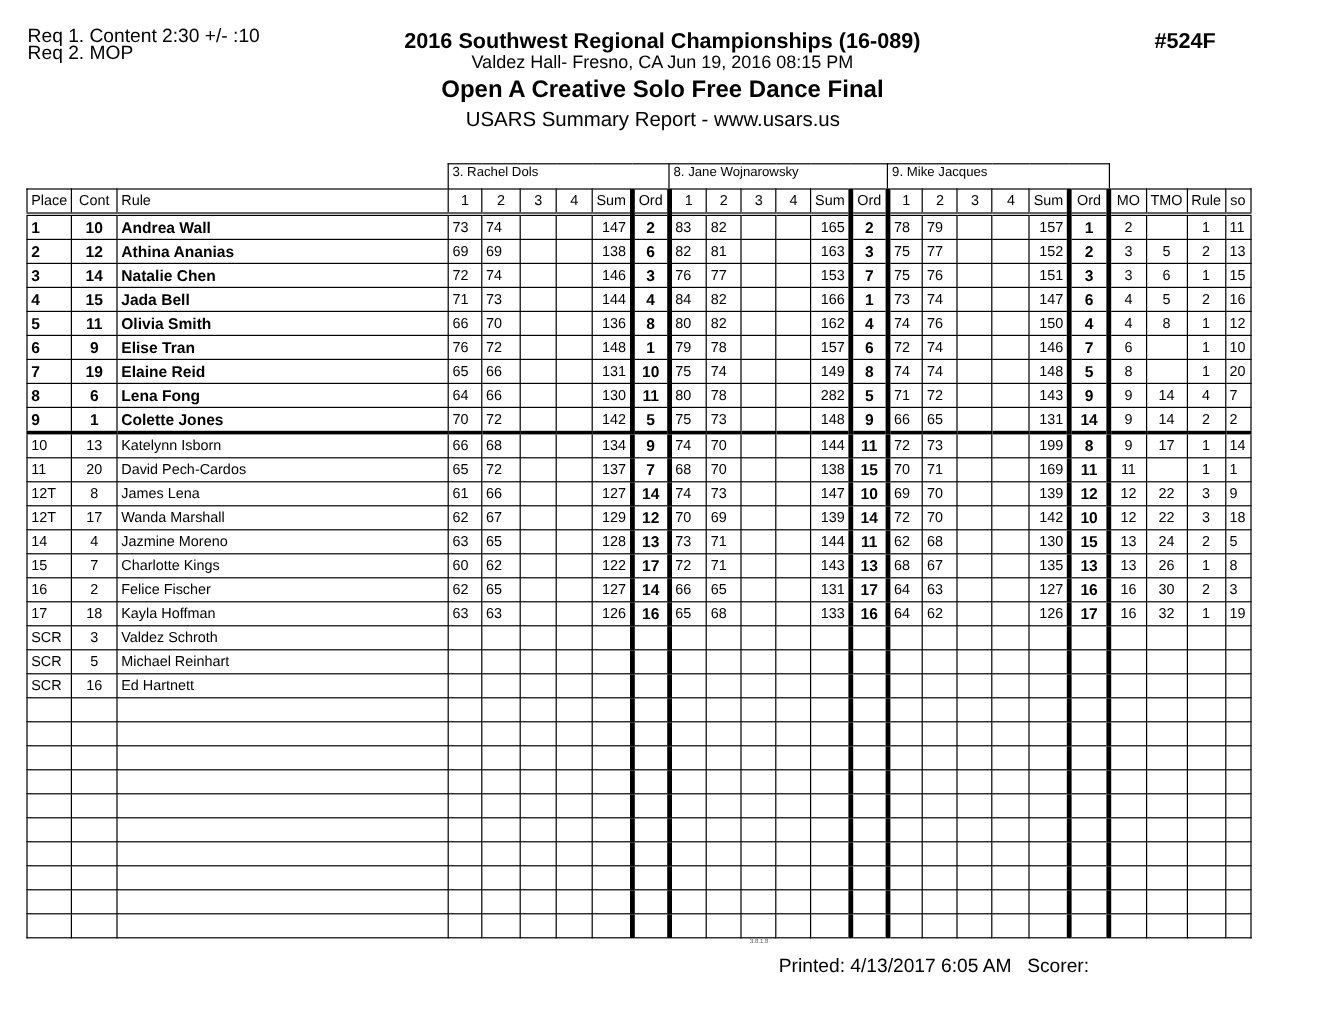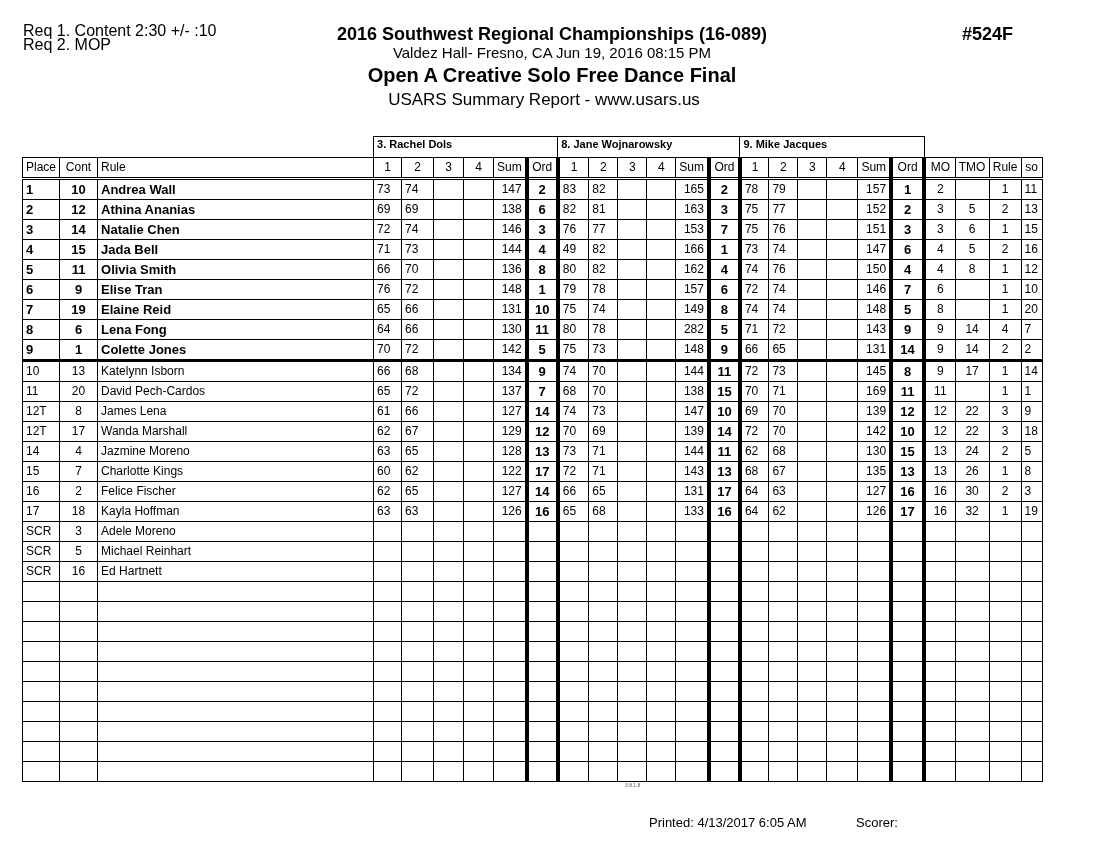--- a/index.html
+++ b/index.html
@@ -7,32 +7,32 @@
   .req { position:absolute; left:23px; top:24px; font-size:16px; line-height:14px; }
   .title-block { position:absolute; left:0; width:1100px; text-align:center; }
   .t1 { top:24px; font-size:18px; font-weight:bold; left:2px; }
   .t2 { top:44px; font-size:15px; left:2px; }
   .t3 { top:64px; font-size:20px; font-weight:bold; left:2px; }
   .t4 { top:90px; font-size:17px; left:-6px; }
   .eventno { position:absolute; left:962px; top:24px; font-size:18px; font-weight:bold; }
 
   table.grid { position:absolute; left:22px; top:136px; border-collapse:collapse; table-layout:fixed; font-size:12px; }
   table.grid td { border:1px solid #000; padding:0 3px; height:19px; line-height:19px; white-space:nowrap; overflow:hidden; }
-  table.grid tr.judge-row td { height:20px; border-top:1px solid #000; vertical-align:top; line-height:14px; font-size:11px;font-weight:bold; }
+  table.grid tr.judge-row td { height:20px; border-top:1px solid #000; vertical-align:top; line-height:14px; font-size:11px; }
   table.grid tr.judge-row td.nob { border:none; }
   table.grid tr.hdr td { border-bottom:3px double #000; height:18px; }
   table.grid td.c { text-align:center; }
   table.grid td.r { text-align:right; }
   table.grid td.thickL { border-left:4px solid #000; }
   table.grid tr.final td { font-weight:bold; font-size:13px; }
   table.grid tr.final td.judge-score { font-weight:normal; font-size:12px; }
   table.grid tr.final td.misc { font-weight:normal; font-size:12px; }
   table.grid tr.cut td { border-bottom:3px solid #000; }
   table.grid td.ord { font-weight:bold; text-align:center; font-size:13px; }
-  .footer { position:absolute; top:815px; font-size:13px; }
+  .footer { position:absolute; top:797px; font-size:16px; }
   .ver { position:absolute; left:625px; top:782px; font-size:5px; color:#555; }
 </style>
 </head>
 <body>
 
 <div class="req">
   <div>Req  1.  Content 2:30 +/- :10</div>
   <div>Req  2.  MOP</div>
 </div>
 
@@ -189,21 +189,21 @@
       <tr class="final">
         <td>4</td>
         <td class="c">15</td>
         <td>Jada Bell</td>
         <td class="judge-score">71</td>
         <td class="judge-score">73</td>
         <td class="judge-score"></td>
         <td class="judge-score"></td>
         <td class="judge-score r">144</td>
         <td class="ord thickL">4</td>
-        <td class="judge-score thickL">49</td>
+        <td class="judge-score thickL">84</td>
         <td class="judge-score">82</td>
         <td class="judge-score"></td>
         <td class="judge-score"></td>
         <td class="judge-score r">166</td>
         <td class="ord thickL">1</td>
         <td class="judge-score thickL">73</td>
         <td class="judge-score">74</td>
         <td class="judge-score"></td>
         <td class="judge-score"></td>
         <td class="judge-score r">147</td>
@@ -361,21 +361,21 @@
         <td class="judge-score thickL">74</td>
         <td class="judge-score">70</td>
         <td class="judge-score"></td>
         <td class="judge-score"></td>
         <td class="judge-score r">144</td>
         <td class="ord thickL">11</td>
         <td class="judge-score thickL">72</td>
         <td class="judge-score">73</td>
         <td class="judge-score"></td>
         <td class="judge-score"></td>
-        <td class="judge-score r">145</td>
+        <td class="judge-score r">199</td>
         <td class="ord thickL">8</td>
         <td class="misc c thickL">9</td>
         <td class="misc c">17</td>
         <td class="misc c">1</td>
         <td class="misc">14</td>
       </tr>
       <tr>
         <td>11</td>
         <td class="c">20</td>
         <td>David Pech-Cardos</td>
@@ -560,21 +560,21 @@
         <td class="judge-score r">126</td>
         <td class="ord thickL">17</td>
         <td class="misc c thickL">16</td>
         <td class="misc c">32</td>
         <td class="misc c">1</td>
         <td class="misc">19</td>
       </tr>
       <tr>
         <td>SCR</td>
         <td class="c">3</td>
-        <td>Adele Moreno</td>
+        <td>Valdez Schroth</td>
         <td class="judge-score"></td>
         <td class="judge-score"></td>
         <td class="judge-score"></td>
         <td class="judge-score"></td>
         <td class="judge-score r"></td>
         <td class="ord thickL"></td>
         <td class="judge-score thickL"></td>
         <td class="judge-score"></td>
         <td class="judge-score"></td>
         <td class="judge-score"></td>

